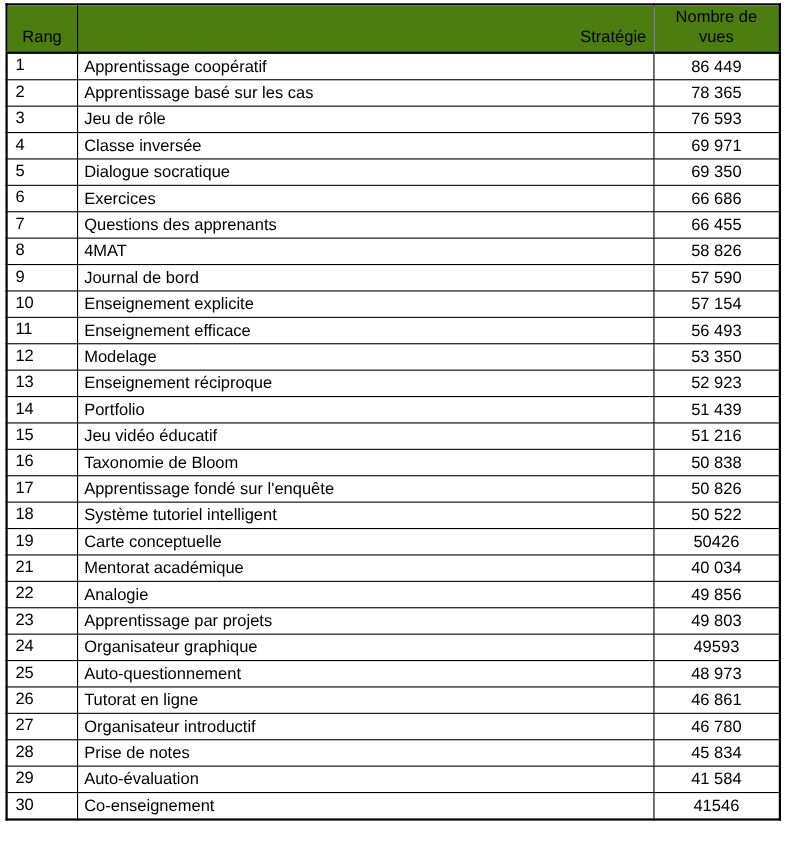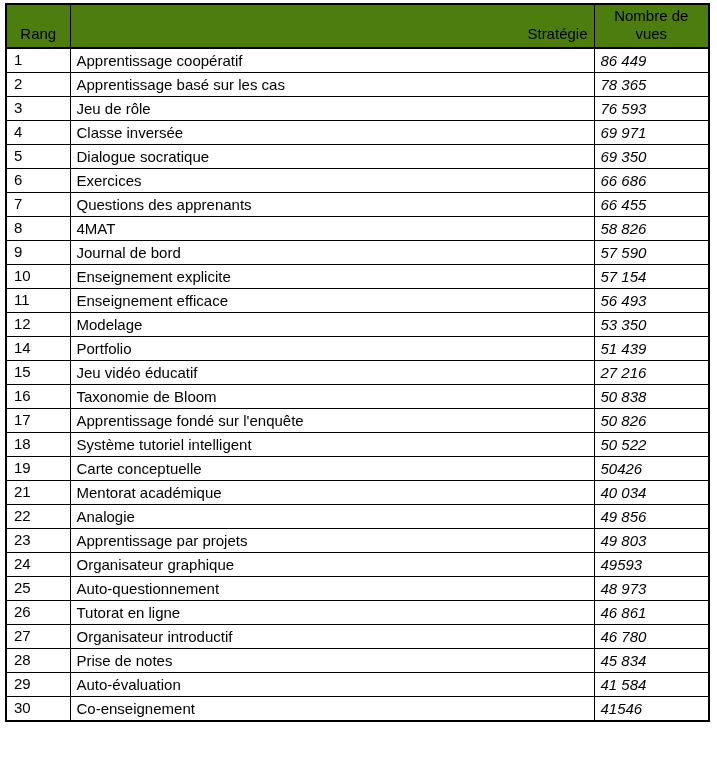--- a/index.html
+++ b/index.html
@@ -60,23 +60,22 @@
     text-align: left;
     padding-left: 7px;
   }
   td.strategy-cell {
     vertical-align: bottom;
     text-align: left;
     white-space: nowrap;
   }
   td.views-cell {
     vertical-align: bottom;
-    text-align: left;
+    text-align: center;
     white-space: nowrap;
-    font-style: italic;
   }
 </style>
 </head>
 <body>
 
 <div class="table-wrap">
   <table class="rank-table">
     <colgroup>
       <col class="col-rank">
       <col class="col-strategy">
@@ -144,28 +143,33 @@
           <td class="rank-cell">11</td>
           <td class="strategy-cell">Enseignement efficace</td>
           <td class="views-cell">56 493</td>
         </tr>
         <tr>
           <td class="rank-cell">12</td>
           <td class="strategy-cell">Modelage</td>
           <td class="views-cell">53 350</td>
         </tr>
         <tr>
+          <td class="rank-cell">13</td>
+          <td class="strategy-cell">Enseignement réciproque</td>
+          <td class="views-cell">52 923</td>
+        </tr>
+        <tr>
           <td class="rank-cell">14</td>
           <td class="strategy-cell">Portfolio</td>
           <td class="views-cell">51 439</td>
         </tr>
         <tr>
           <td class="rank-cell">15</td>
           <td class="strategy-cell">Jeu vidéo éducatif</td>
-          <td class="views-cell">27 216</td>
+          <td class="views-cell">51 216</td>
         </tr>
         <tr>
           <td class="rank-cell">16</td>
           <td class="strategy-cell">Taxonomie de Bloom</td>
           <td class="views-cell">50 838</td>
         </tr>
         <tr>
           <td class="rank-cell">17</td>
           <td class="strategy-cell">Apprentissage fondé sur l'enquête</td>
           <td class="views-cell">50 826</td>

